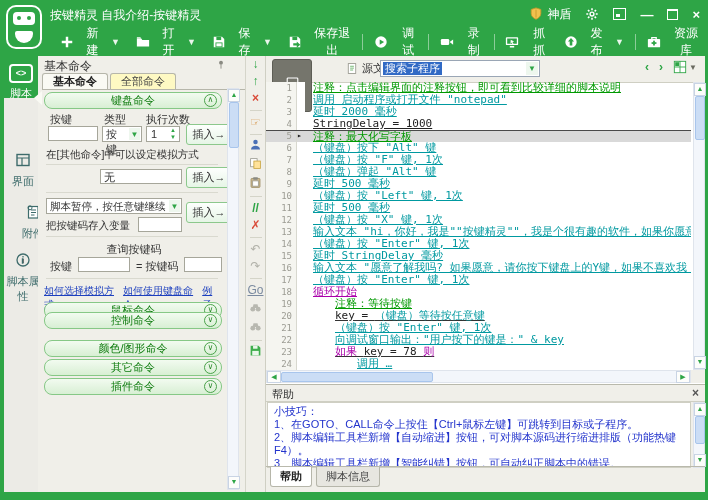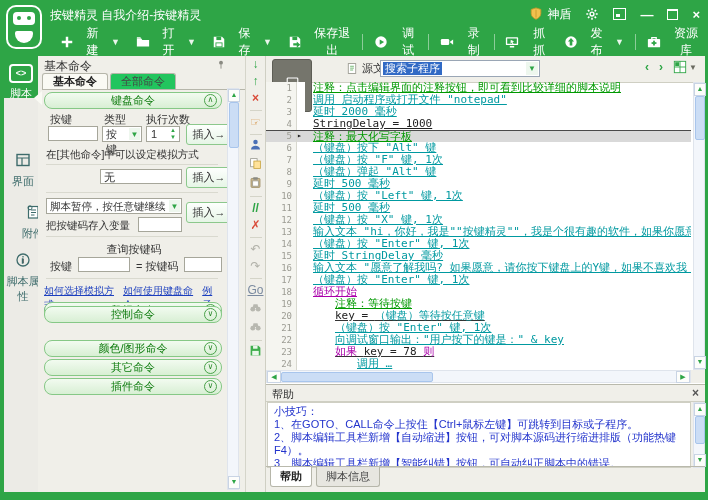--- a/index.html
+++ b/index.html
@@ -28,21 +28,21 @@
   .sidebar{position:absolute;left:0;top:56px;width:38px;bottom:8px;background:#ecebe6;border-left:4px solid #2ea546;box-sizing:border-box;}
   .sb-item{position:absolute;left:0;width:38px;text-align:center;color:#3d6b6b;font-size:11px;cursor:default;}
   .sb-item .sic{display:block;height:20px;margin-bottom:2px;}
   .sb-item.active{background:#2ea546;color:#fff;left:-4px;width:42px;padding-top:8px;height:34px;}
   .sc-ic{display:inline-block;width:20px;height:15px;border:2px solid #fff;border-radius:4px;color:#fff;font-size:9px;font-weight:bold;line-height:15px;}
   
   .panel{position:absolute;left:38px;top:56px;width:208px;bottom:8px;background:#f0efe9;border-right:1px solid #d5d5ca;box-sizing:border-box;font-size:11px;}
   .p-header{position:absolute;left:0;top:0;right:0;height:16px;padding:2px 6px;box-sizing:border-box;font-size:12px;color:#333;}
   .p-pin{position:absolute;right:18px;top:2px;}
   .p-tabs{position:absolute;left:4px;top:17px;right:0;height:16px;border-bottom:1px solid #b6b6aa;}
-  .p-tab{display:inline-block;height:15px;line-height:15px;padding:0 10px;border:1px solid #b6b6aa;border-bottom:none;border-radius:3px 3px 0 0;background:#22c55e;color:#444;margin-right:2px;font-size:11px;}
+  .p-tab{display:inline-block;height:15px;line-height:15px;padding:0 10px;border:1px solid #b6b6aa;border-bottom:none;border-radius:3px 3px 0 0;background:#fef9c3;color:#444;margin-right:2px;font-size:11px;}
   .p-tab.active{background:#fafaf4;position:relative;top:0;font-weight:bold;color:#222;}
   .notch{position:absolute;left:0;top:18px;width:0;height:0;border-top:7px solid transparent;border-bottom:7px solid transparent;border-right:8px solid #fafaf4;margin-left:-8px;}
   .pill{position:absolute;left:6px;width:176px;height:15px;border:1px solid #86c886;border-radius:8px;background:linear-gradient(#f2fbf0,#d8efd4);color:#0c7a0c;text-align:center;line-height:15px;font-size:11px;}
   .pill .chev{position:absolute;right:4px;top:1px;width:11px;height:11px;border:1px solid #4aa24a;border-radius:50%;line-height:10px;font-size:8px;color:#2e8a2e;text-align:center;}
   .flabel{position:absolute;color:#333;}
   .finput{position:absolute;height:15px;border:1px solid #a6a69a;background:#fff;box-sizing:border-box;font-size:11px;padding:0 3px;line-height:15px;}
   .fcombo{position:absolute;height:16px;border:1px solid #a6a69a;background:#fff;box-sizing:border-box;padding:0 14px 0 3px;line-height:15px;}
   .fcombo .arr{position:absolute;right:1px;top:1px;bottom:1px;width:11px;background:#eef7ee;color:#2ea546;font-size:8px;line-height:13px;text-align:center;}
   .spin{position:absolute;height:16px;border:1px solid #a6a69a;background:#fff;box-sizing:border-box;padding:0 12px 0 4px;line-height:15px;}
   .spin .ud{position:absolute;right:1px;top:0;width:10px;font-size:6px;line-height:7px;color:#2ea546;text-align:center;}
@@ -303,21 +303,21 @@
   <span class="pdiv" style="top:222px;"></span>
 
   <span class="links" style="top:228px;">
       <a class="plink" href="#">如何选择模拟方式</a>
       <a class="plink" href="#">如何使用键盘命令</a>
       <a class="plink" href="#">例子</a>
     </span>
 
   <div>
       <div class="pill" style="top: 246px;"><span>鼠标命令</span><span class="chev">∨</span></div>
-      <div class="pill" style="top: 250px;"><span>控制命令</span><span class="chev">∨</span></div>
+      <div class="pill" style="top: 256px;"><span>控制命令</span><span class="chev">∨</span></div>
       <div class="pill" style="top: 284px;"><span>颜色/图形命令</span><span class="chev">∨</span></div>
       <div class="pill" style="top: 303px;"><span>其它命令</span><span class="chev">∨</span></div>
       <div class="pill" style="top: 322px;"><span>插件命令</span><span class="chev">∨</span></div>
     </div>
 
   <div class="sbv" style="left:189px;top:32px;bottom:2px;">
     <span class="sbbtn" style="top:0;">▲</span>
     <span class="sbthumb" style="top:13px;height:44px;"></span>
     <span class="sbbtn" style="bottom:0;">▼</span>
   </div>

